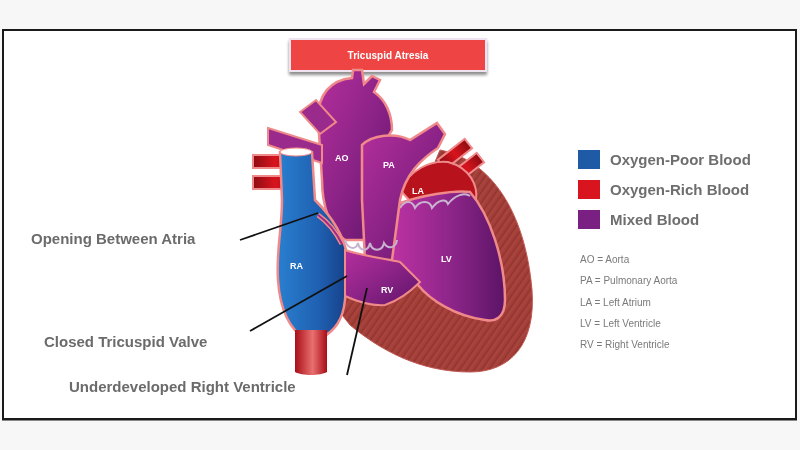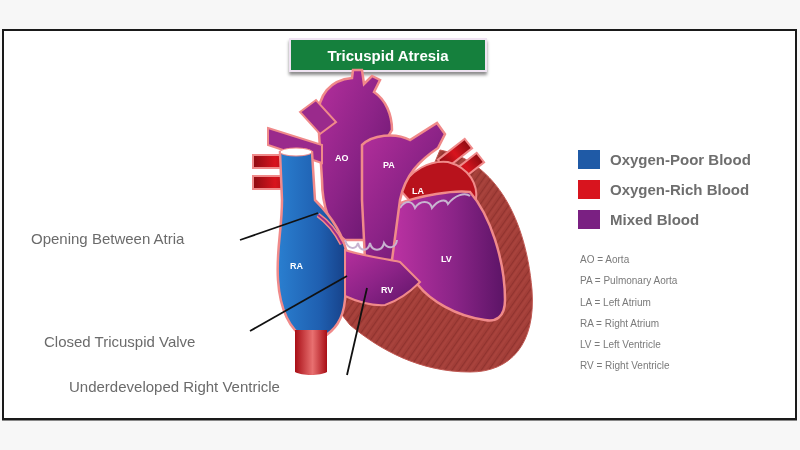--- a/index.html
+++ b/index.html
@@ -15,36 +15,36 @@
       left: 2px; top: 29px;
       width: 791px; height: 387px;
       background: #ffffff;
       border: 2px solid #1a1a1a;
       box-shadow: 0 1px 0 #888;
     }
     .title-banner {
       position: absolute;
       left: 289px; top: 38px;
       width: 198px; height: 34px;
-      background: #15803d;
+      background: #ef4444;
       border: 2px solid #efe3f2;
       box-shadow: 0 3px 3px rgba(0,0,0,0.45);
       color: #ffffff;
-      font-size: 15px;
+      font-size: 10px;
       font-weight: bold;
       display: flex; align-items: center; justify-content: center;
       box-sizing: border-box;
     }
     svg.heart {
       position: absolute; left: 0; top: 0;
     }
     .callout {
       position: absolute;
       color: #6b6b6b;
-      font-weight: normal;
+      font-weight: bold;
       font-size: 15px;
       white-space: nowrap;
       text-align: right;
     }
     .legend {
       position: absolute;
       left: 578px; top: 144px;
     }
     .legend-item {
       display: flex; align-items: center;
@@ -185,16 +185,15 @@
   <div class="legend-item">
     <div class="swatch" style="background:#7a2082;"></div>
     <span class="legend-label">Mixed Blood</span>
   </div>
 </div>
 
 <div class="abbrev">
   <div class="abbrev-item">AO = Aorta</div>
   <div class="abbrev-item">PA = Pulmonary Aorta</div>
   <div class="abbrev-item">LA = Left Atrium</div>
-  <div class="abbrev-item">RA = Right Atrium</div>
   <div class="abbrev-item">LV = Left Ventricle</div>
   <div class="abbrev-item">RV = Right Ventricle</div>
 </div>
 
 </body></html>

